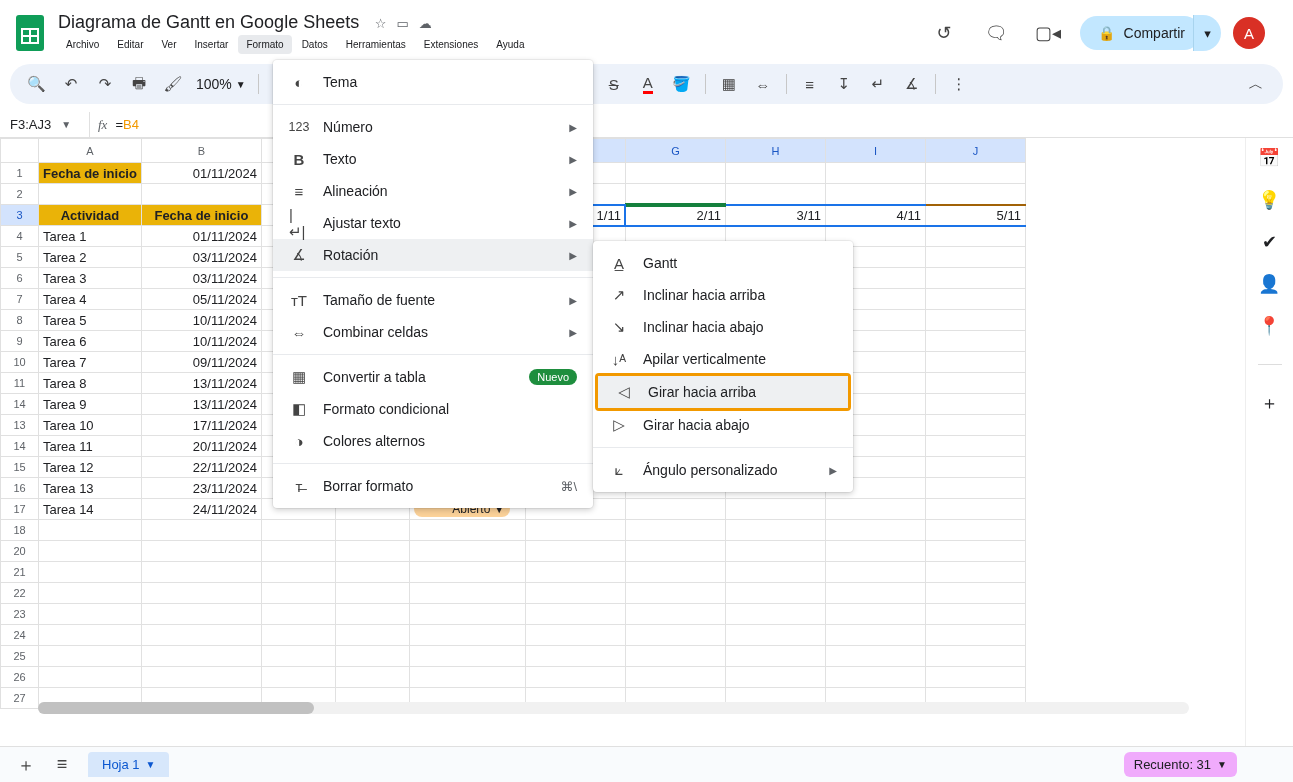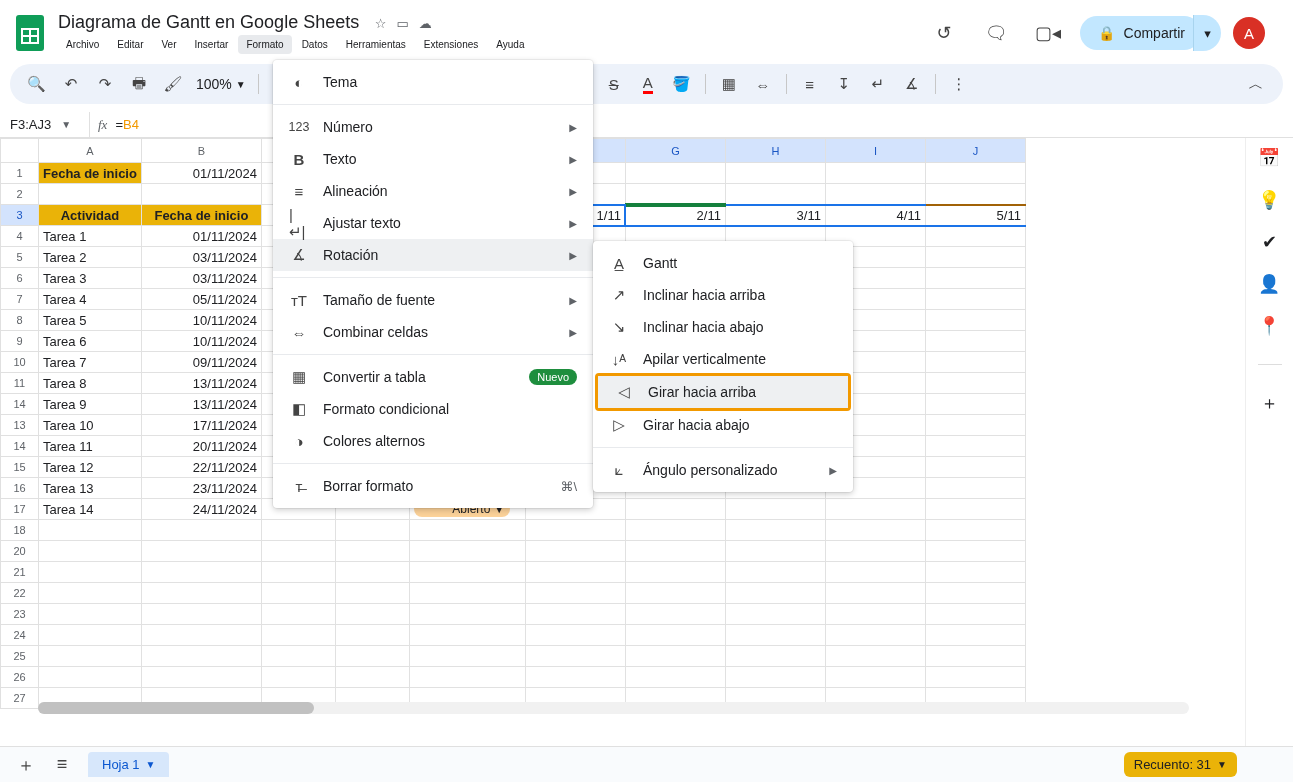--- a/index.html
+++ b/index.html
@@ -68,21 +68,21 @@
 .menu-item .mi-arrow { color: #5f6368; font-size: 10px; }
 .menu-item .mi-badge { background: #1e8e3e; color: #fff; border-radius: 10px; font-size: 11px; padding: 2px 8px; font-weight:500;}
 .menu-item .mi-shortcut { color: #5f6368; font-size: 13px;}
 .menu-sep { height: 1px; background: #e8eaed; margin: 6px 0; }
 .highlight-box { border: 3px solid #f29900; border-radius: 4px; margin: -2px 2px; }
 
 
 .bottom { position: absolute; bottom: 0; left: 0; right: 0; height: 36px; border-top: 1px solid #e0e0e0; display: flex; align-items: center; padding: 0 8px; background:#f9fbfd;}
 .bottom .b-btn { width: 36px; height: 30px; display:flex; align-items:center; justify-content:center; cursor:pointer; color:#444; font-size:18px;}
 .sheet-tab { background: #d7e7fb; padding: 5px 14px; border-radius: 4px 4px 0 0; font-size: 13px; color: #0b57d0; font-weight:500; display:flex; gap:6px; align-items:center; margin-left:8px;}
-.count-chip { margin-left: auto; background: #eab308; padding: 5px 10px; border-radius: 6px; font-size: 13px; display:flex; gap:6px; align-items:center; margin-right: 48px;}
+.count-chip { margin-left: auto; background: #f0abfc; padding: 5px 10px; border-radius: 6px; font-size: 13px; display:flex; gap:6px; align-items:center; margin-right: 48px;}
 
 .hscroll { position:absolute; bottom: 36px; left: 38px; right: 56px; height: 12px; background: #f1f1f1; border-radius: 6px;}
 .hscroll .thumb { position:absolute; left:0; width: 24%; height:100%; background:#c1c1c1; border-radius:6px;}
 </style>
 </head>
 <body>
 
 <div class="header">
   <div class="logo">
     <svg width="28" height="36" viewBox="0 0 28 36">

